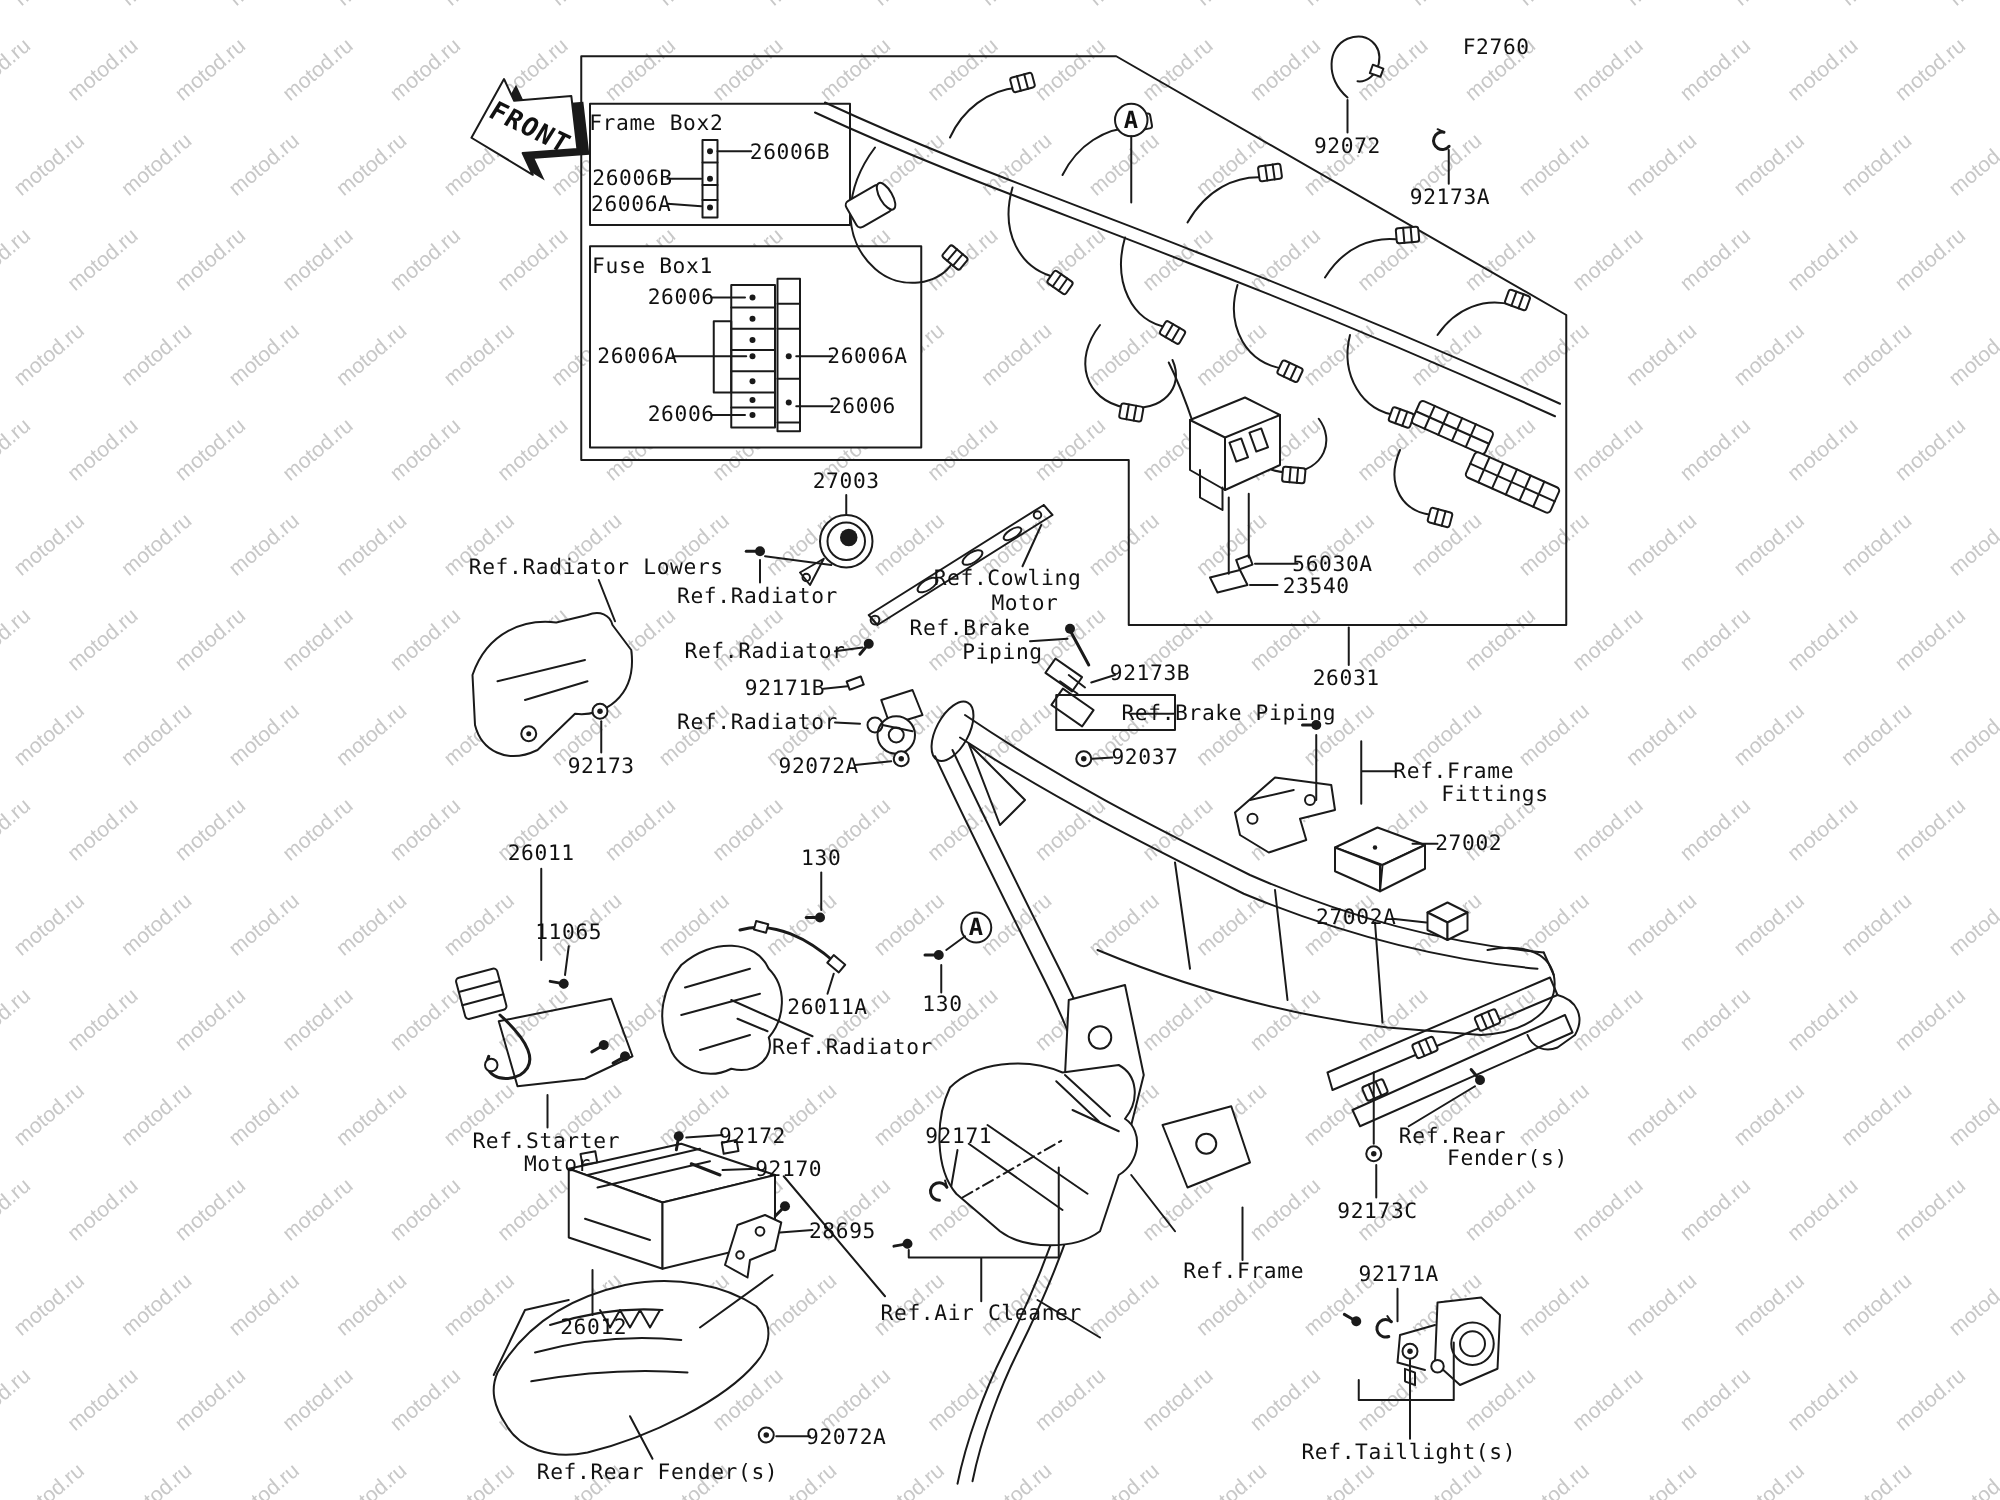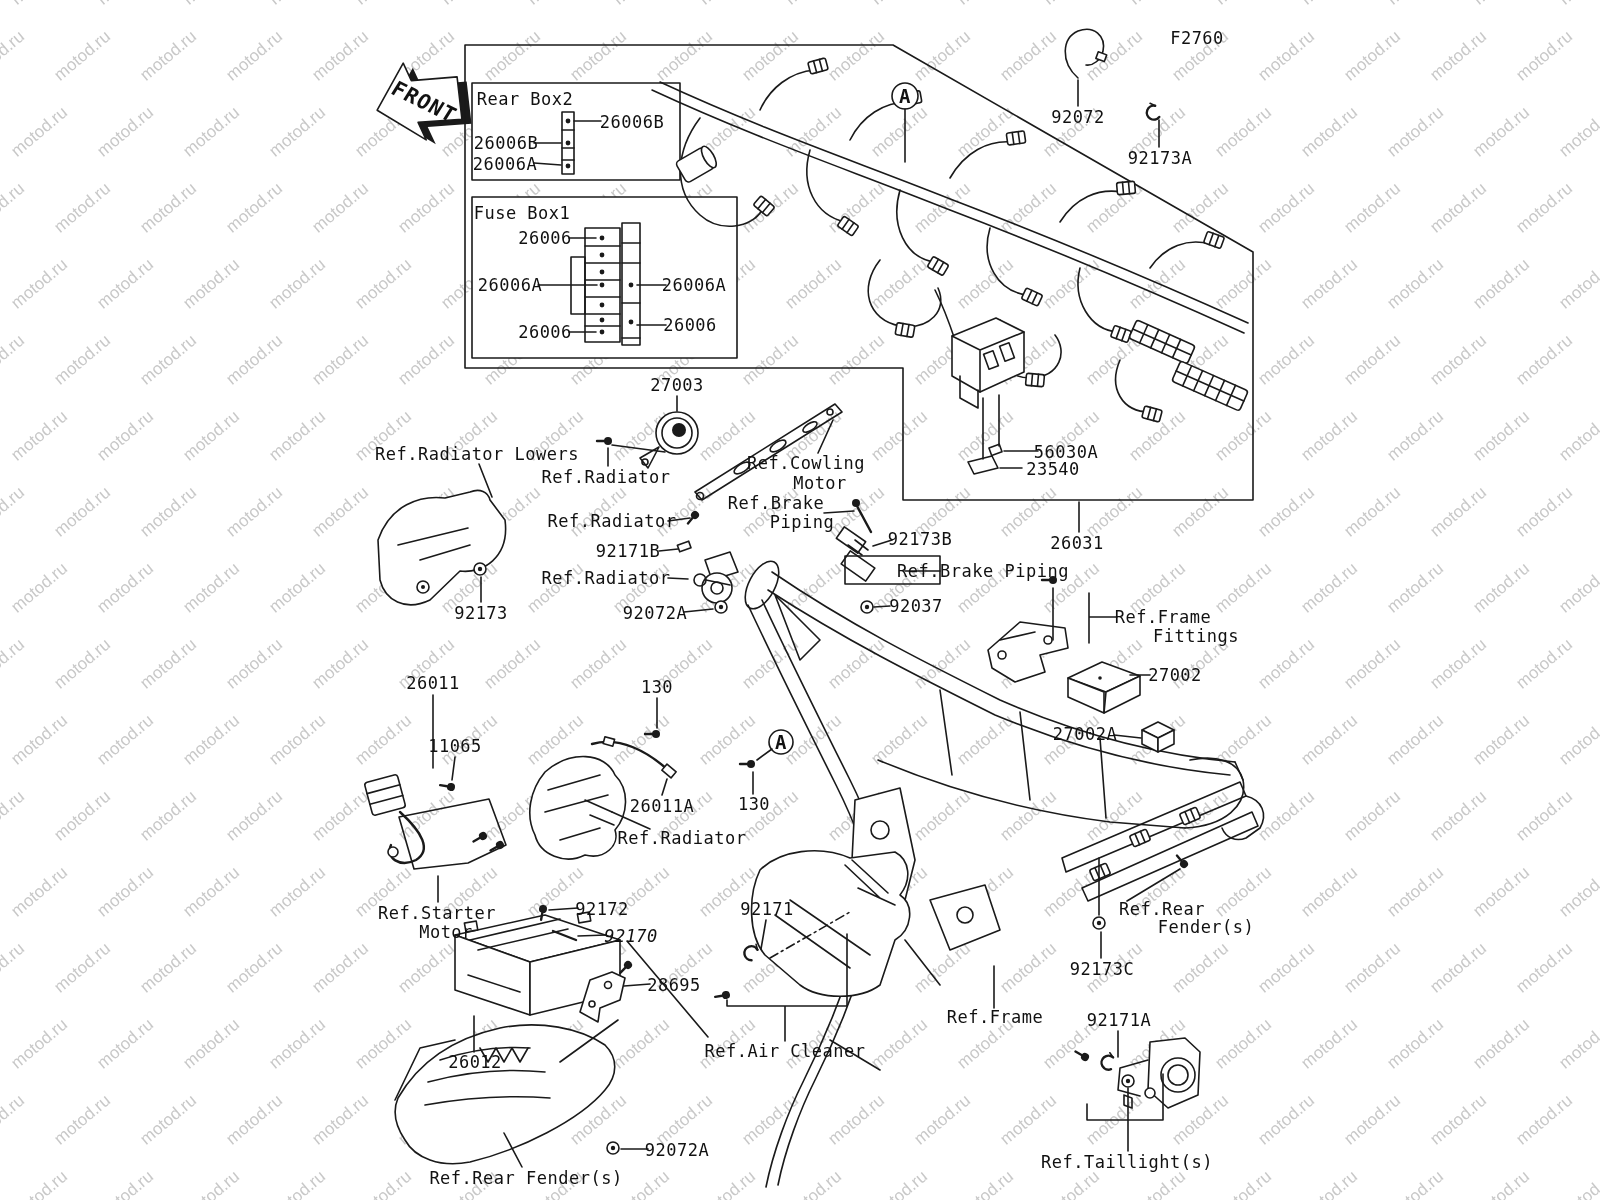--- a/index.html
+++ b/index.html
@@ -722,21 +722,21 @@
       <path d="M1127,901 L1180,869" class="s"></path>
       <path d="M1101,958 V932" class="s"></path>
       <path d="M1118,1031 V1057" class="s"></path>
       <path d="M1128,1151 V1120 M1087,1120 H1163 M1087,1120 V1104 M1128,1120 V1088 M1163,1120 V1074" class="s"></path>
     </g>
   </svg>
 
   <div id="labels-layer">
     <div class="lbl" style="left:1197px;top:38px">F2760</div>
     <div class="lbl front-text" style="left:424px;top:102px">FRONT</div>
-  <div class="lbl" style="left: 525px; top: 99px;">Rear Box2</div>
+  <div class="lbl" style="left: 525px; top: 99px;">Frame Box2</div>
       <div class="lbl" style="left: 632px; top: 122px;">26006B</div>
       <div class="lbl" style="left: 506px; top: 143px;">26006B</div>
       <div class="lbl" style="left: 505px; top: 164px;">26006A</div>
       <div class="lbl" style="left: 522px; top: 213px;">Fuse Box1</div>
       <div class="lbl" style="left: 545px; top: 238px;">26006</div>
       <div class="lbl" style="left: 510px; top: 285px;">26006A</div>
       <div class="lbl" style="left: 694px; top: 285px;">26006A</div>
       <div class="lbl" style="left: 690px; top: 325px;">26006</div>
       <div class="lbl" style="left: 545px; top: 332px;">26006</div>
       <div class="lbl amark" style="left: 905px; top: 96px;">A</div>
@@ -767,21 +767,21 @@
       <div class="lbl" style="left: 433px; top: 683px;">26011</div>
       <div class="lbl" style="left: 455px; top: 746px;">11065</div>
       <div class="lbl" style="left: 657px; top: 687px;">130</div>
       <div class="lbl amark" style="left: 781px; top: 742px;">A</div>
       <div class="lbl" style="left: 662px; top: 806px;">26011A</div>
       <div class="lbl" style="left: 754px; top: 804px;">130</div>
       <div class="lbl" style="left: 682px; top: 838px;">Ref.Radiator</div>
       <div class="lbl" style="left: 437px; top: 913px;">Ref.Starter</div>
       <div class="lbl" style="left: 446px; top: 932px;">Motor</div>
       <div class="lbl" style="left: 602px; top: 909px;">92172</div>
-      <div class="lbl" style="left: 631px; top: 936px; font-style: italic;">92170</div>
+      <div class="lbl" style="left: 631px; top: 936px;">92170</div>
       <div class="lbl" style="left: 674px; top: 985px;">28695</div>
       <div class="lbl" style="left: 475px; top: 1062px;">26012</div>
       <div class="lbl" style="left: 526px; top: 1178px;">Ref.Rear Fender(s)</div>
       <div class="lbl" style="left: 677px; top: 1150px;">92072A</div>
       <div class="lbl" style="left: 767px; top: 909px;">92171</div>
       <div class="lbl" style="left: 995px; top: 1017px;">Ref.Frame</div>
       <div class="lbl" style="left: 785px; top: 1051px;">Ref.Air Cleaner</div>
       <div class="lbl" style="left: 1162px; top: 909px;">Ref.Rear</div>
       <div class="lbl" style="left: 1206px; top: 927px;">Fender(s)</div>
       <div class="lbl" style="left: 1102px; top: 969px;">92173C</div>

